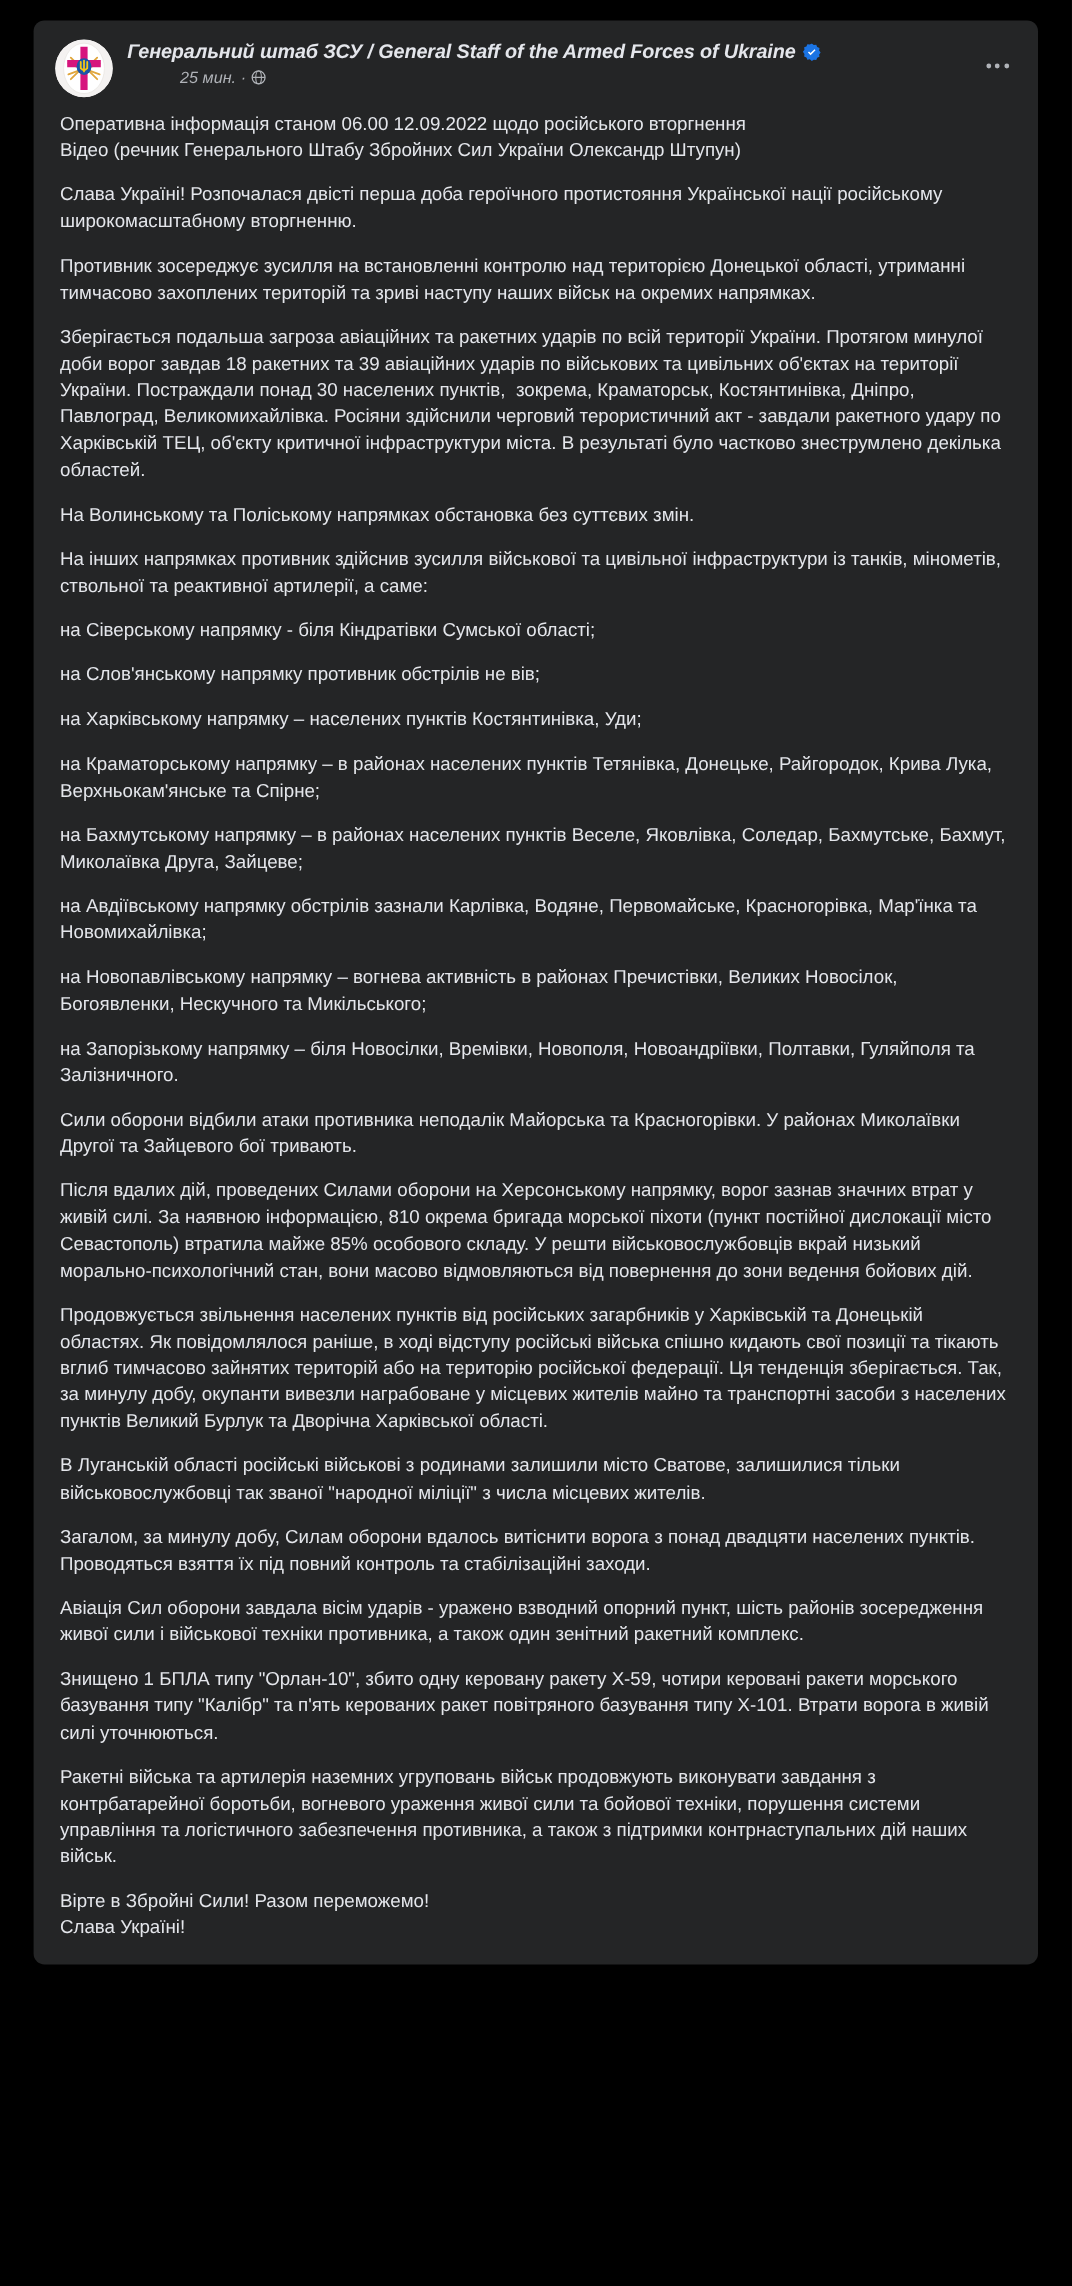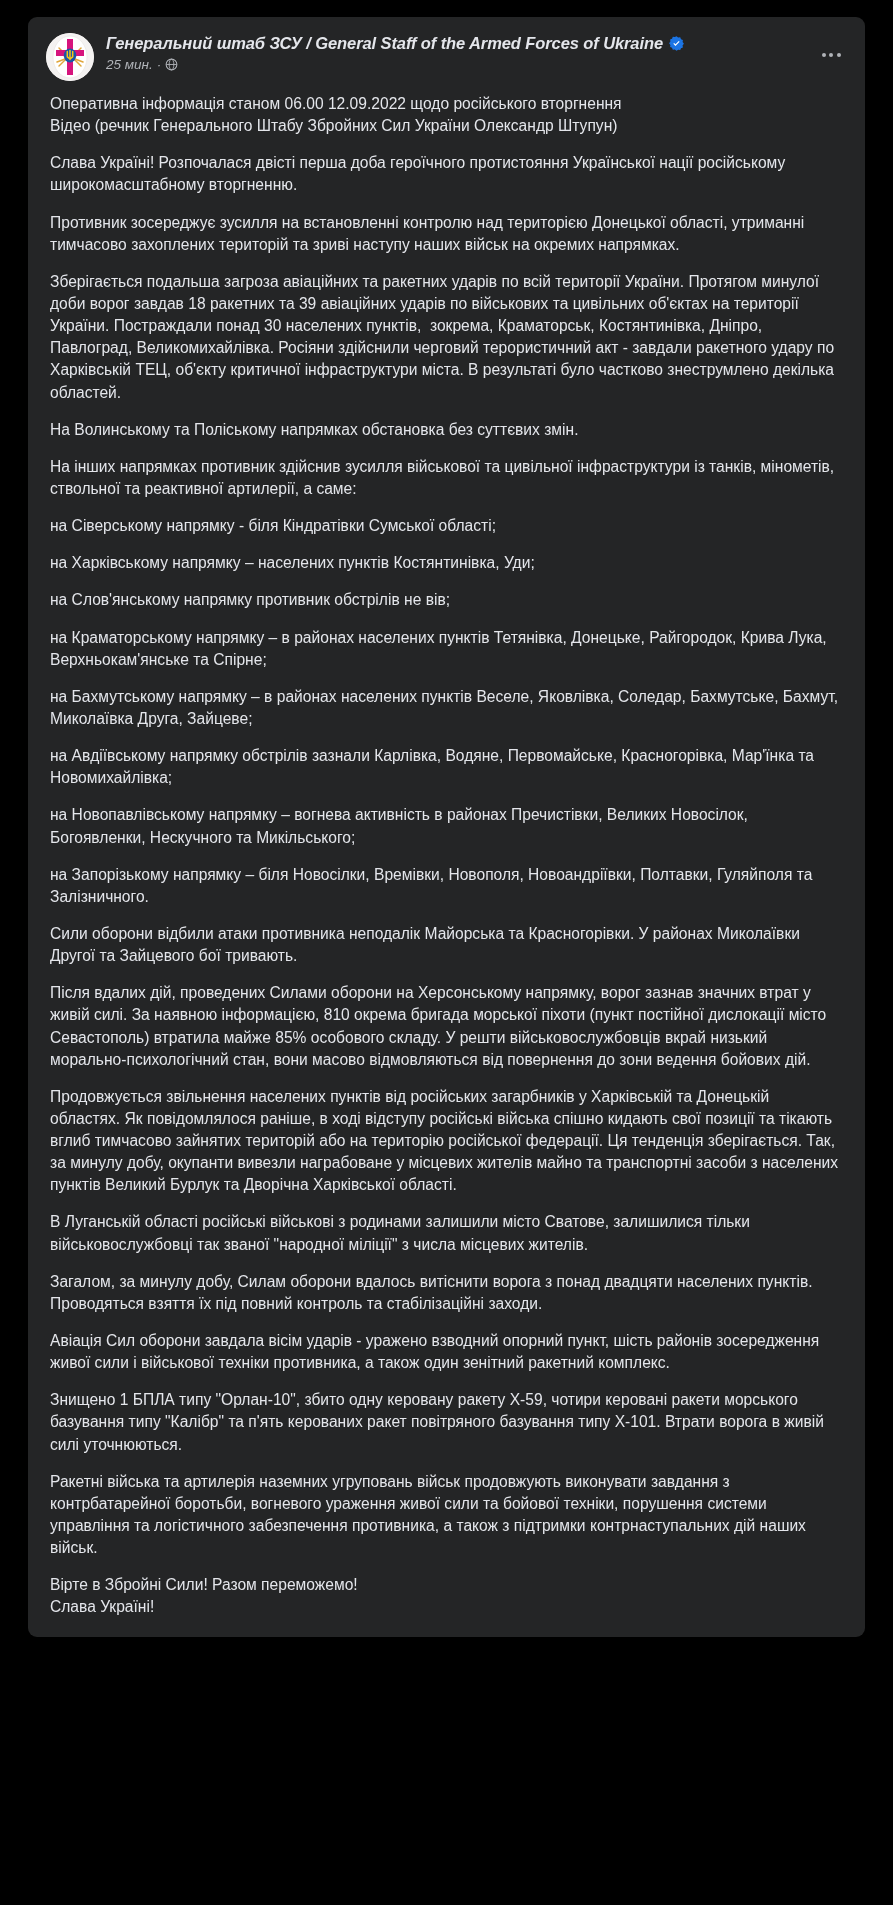--- a/index.html
+++ b/index.html
@@ -76,20 +76,21 @@
     display: inline-block;
   }
   .verified-badge svg { display: block; width: 15px; height: 15px; }
 
   .meta-row {
     display: flex;
     align-items: center;
     margin-top: 3px;
     color: #b0b3b8;
     font-size: 13.5px;
+    margin-left: 44px;
   }
   .meta-time { color: #b0b3b8; }
   .meta-dot {
     margin: 0 4px;
     color: #b0b3b8;
     font-size: 13.5px;
   }
   .globe-icon { width: 13px; height: 13px; display:inline-block; }
   .globe-icon svg { display:block; width:13px; height:13px; }
 
@@ -198,22 +199,22 @@
 
   <div class="post-body">
     <p>Оперативна інформація станом 06.00 12.09.2022 щодо російського вторгнення
 Відео (речник Генерального Штабу Збройних Сил України Олександр Штупун)</p>
     <p>Слава Україні! Розпочалася двісті перша доба героїчного протистояння Української нації російському широкомасштабному вторгненню.</p>
     <p>Противник зосереджує зусилля на встановленні контролю над територією Донецької області, утриманні тимчасово захоплених територій та зриві наступу наших військ на окремих напрямках.</p>
     <p>Зберігається подальша загроза авіаційних та ракетних ударів по всій території України. Протягом минулої доби ворог завдав 18 ракетних та 39 авіаційних ударів по військових та цивільних об'єктах на території України. Постраждали понад 30 населених пунктів,  зокрема, Краматорськ, Костянтинівка, Дніпро, Павлоград, Великомихайлівка. Росіяни здійснили черговий терористичний акт - завдали ракетного удару по Харківській ТЕЦ, об'єкту критичної інфраструктури міста. В результаті було частково знеструмлено декілька областей.</p>
     <p>На Волинському та Поліському напрямках обстановка без суттєвих змін.</p>
     <p>На інших напрямках противник здійснив зусилля військової та цивільної інфраструктури із танків, мінометів, ствольної та реактивної артилерії, а саме:</p>
     <p>на Сіверському напрямку - біля Кіндратівки Сумської області;</p>
+    <p>на Слов'янському напрямку противник обстрілів не вів;</p>
     <p>на Харківському напрямку – населених пунктів Костянтинівка, Уди;</p>
-    <p>на Слов'янському напрямку противник обстрілів не вів;</p>
     <p>на Краматорському напрямку – в районах населених пунктів Тетянівка, Донецьке, Райгородок, Крива Лука, Верхньокам'янське та Спірне;</p>
     <p>на Бахмутському напрямку – в районах населених пунктів Веселе, Яковлівка, Соледар, Бахмутське, Бахмут, Миколаївка Друга, Зайцеве;</p>
     <p>на Авдіївському напрямку обстрілів зазнали Карлівка, Водяне, Первомайське, Красногорівка, Мар'їнка та Новомихайлівка;</p>
     <p>на Новопавлівському напрямку – вогнева активність в районах Пречистівки, Великих Новосілок, Богоявленки, Нескучного та Микільського;</p>
     <p>на Запорізькому напрямку – біля Новосілки, Времівки, Новополя, Новоандріївки, Полтавки, Гуляйполя та Залізничного.</p>
     <p>Сили оборони відбили атаки противника неподалік Майорська та Красногорівки. У районах Миколаївки Другої та Зайцевого бої тривають.</p>
     <p>Після вдалих дій, проведених Силами оборони на Херсонському напрямку, ворог зазнав значних втрат у живій силі. За наявною інформацією, 810 окрема бригада морської піхоти (пункт постійної дислокації місто Севастополь) втратила майже 85% особового складу. У решти військовослужбовців вкрай низький морально-психологічний стан, вони масово відмовляються від повернення до зони ведення бойових дій.</p>
     <p>Продовжується звільнення населених пунктів від російських загарбників у Харківській та Донецькій областях. Як повідомлялося раніше, в ході відступу російські війська спішно кидають свої позиції та тікають вглиб тимчасово зайнятих територій або на територію російської федерації. Ця тенденція зберігається. Так, за минулу добу, окупанти вивезли награбоване у місцевих жителів майно та транспортні засоби з населених пунктів Великий Бурлук та Дворічна Харківської області.</p>
     <p>В Луганській області російські військові з родинами залишили місто Сватове, залишилися тільки військовослужбовці так званої "народної міліції" з числа місцевих жителів.</p>
     <p>Загалом, за минулу добу, Силам оборони вдалось витіснити ворога з понад двадцяти населених пунктів. Проводяться взяття їх під повний контроль та стабілізаційні заходи.</p>

